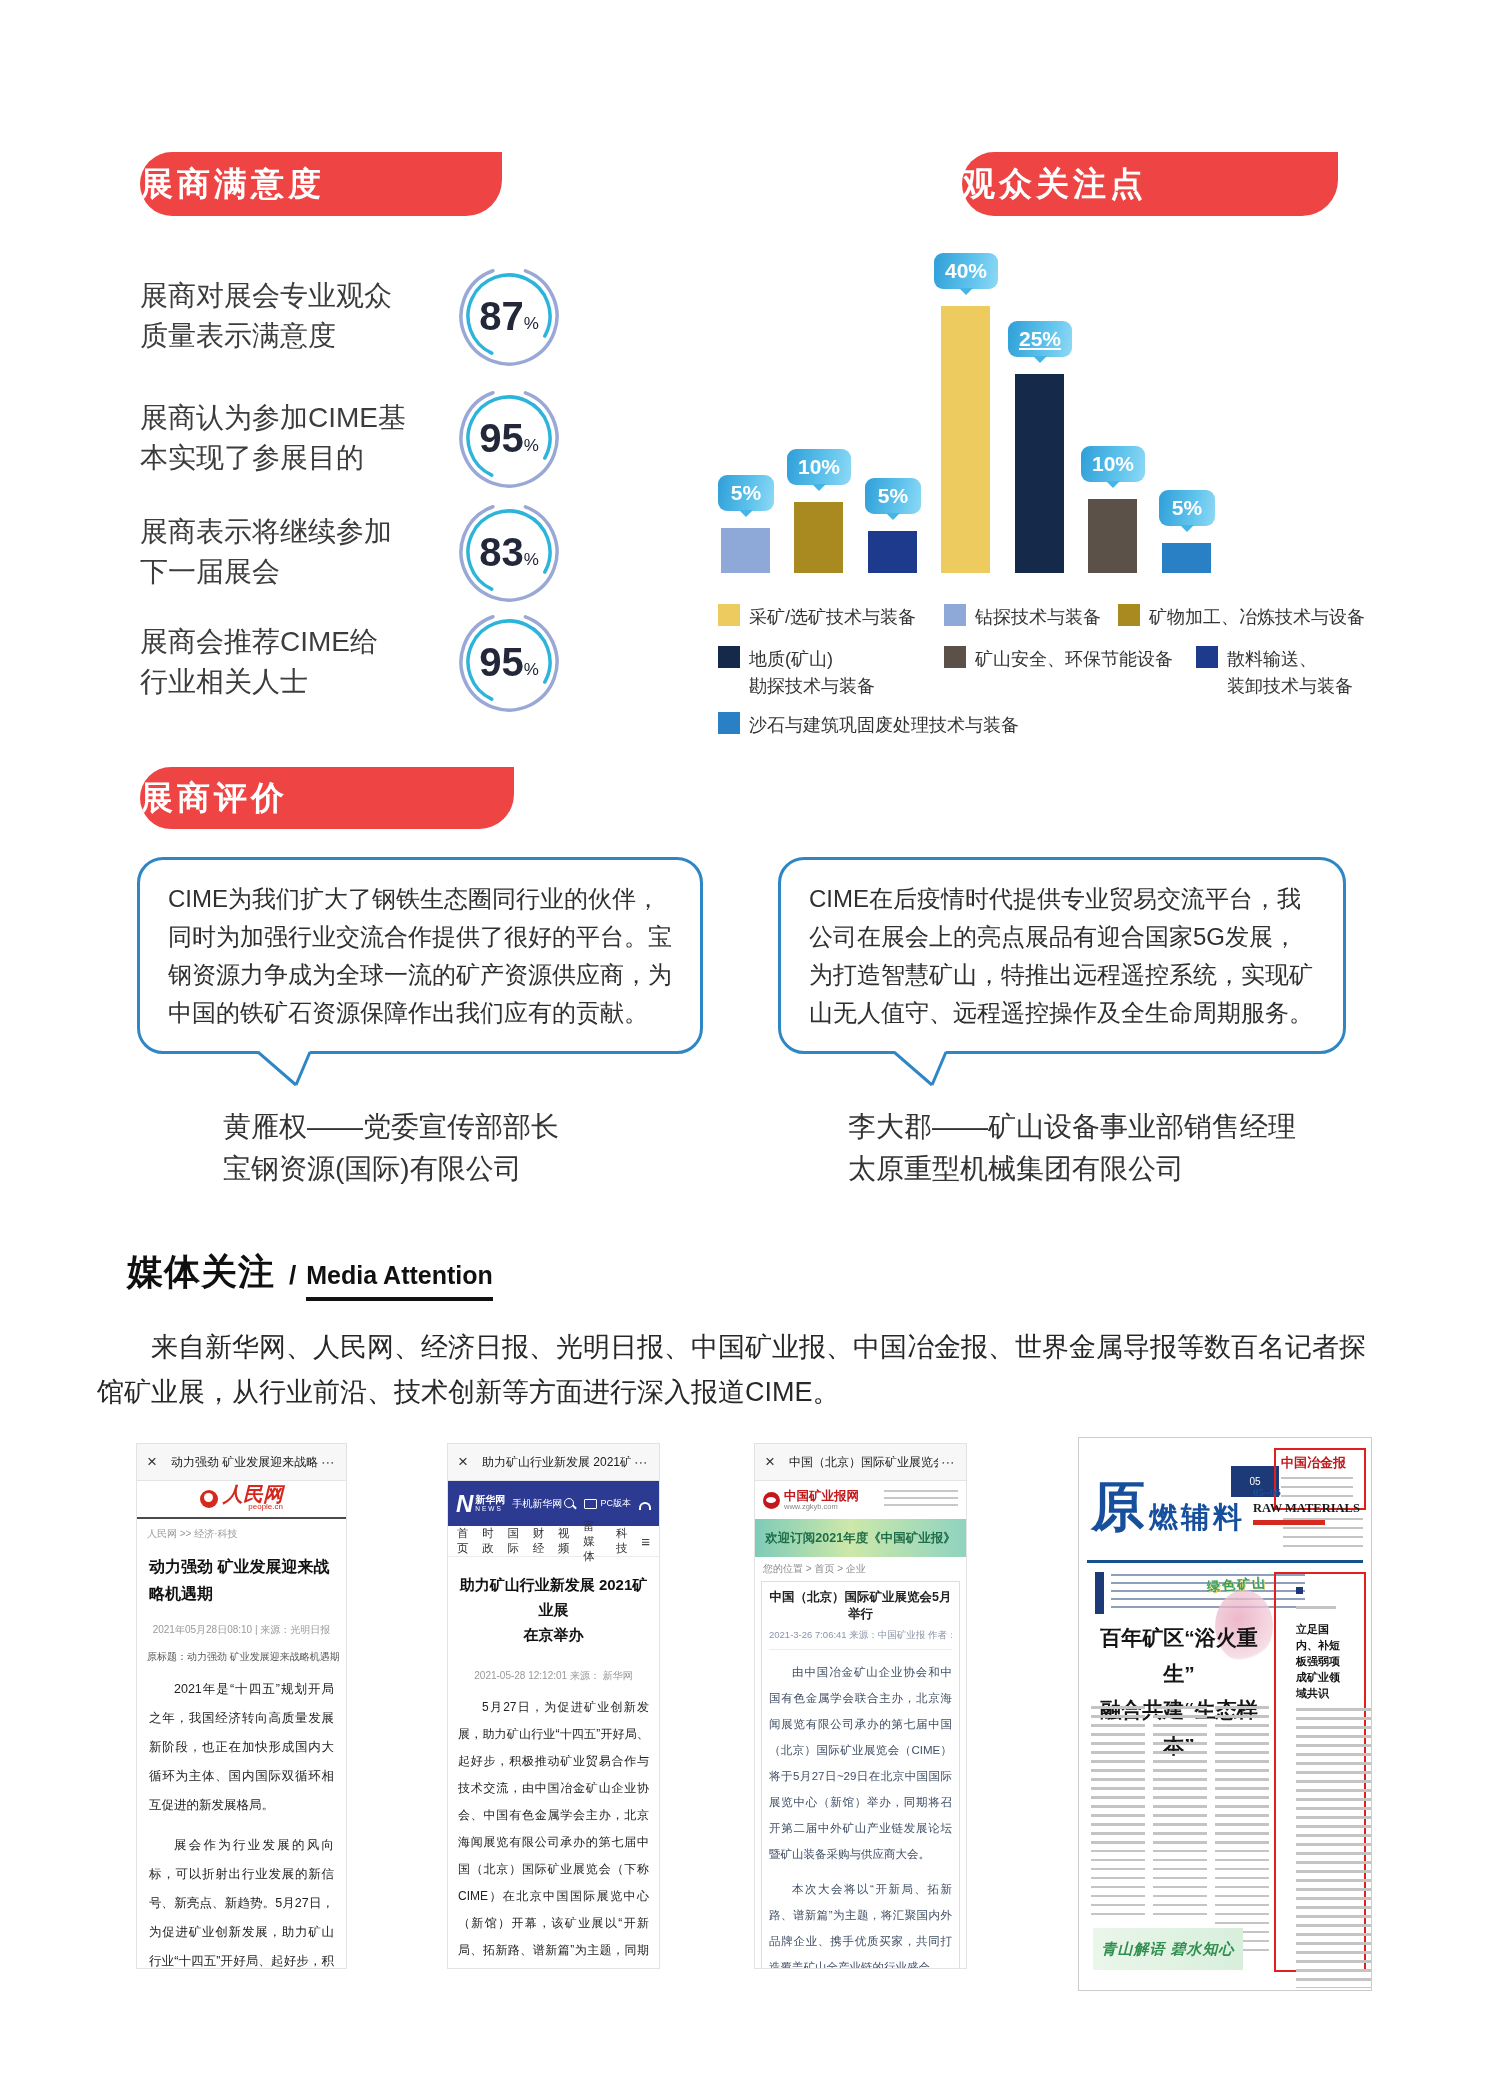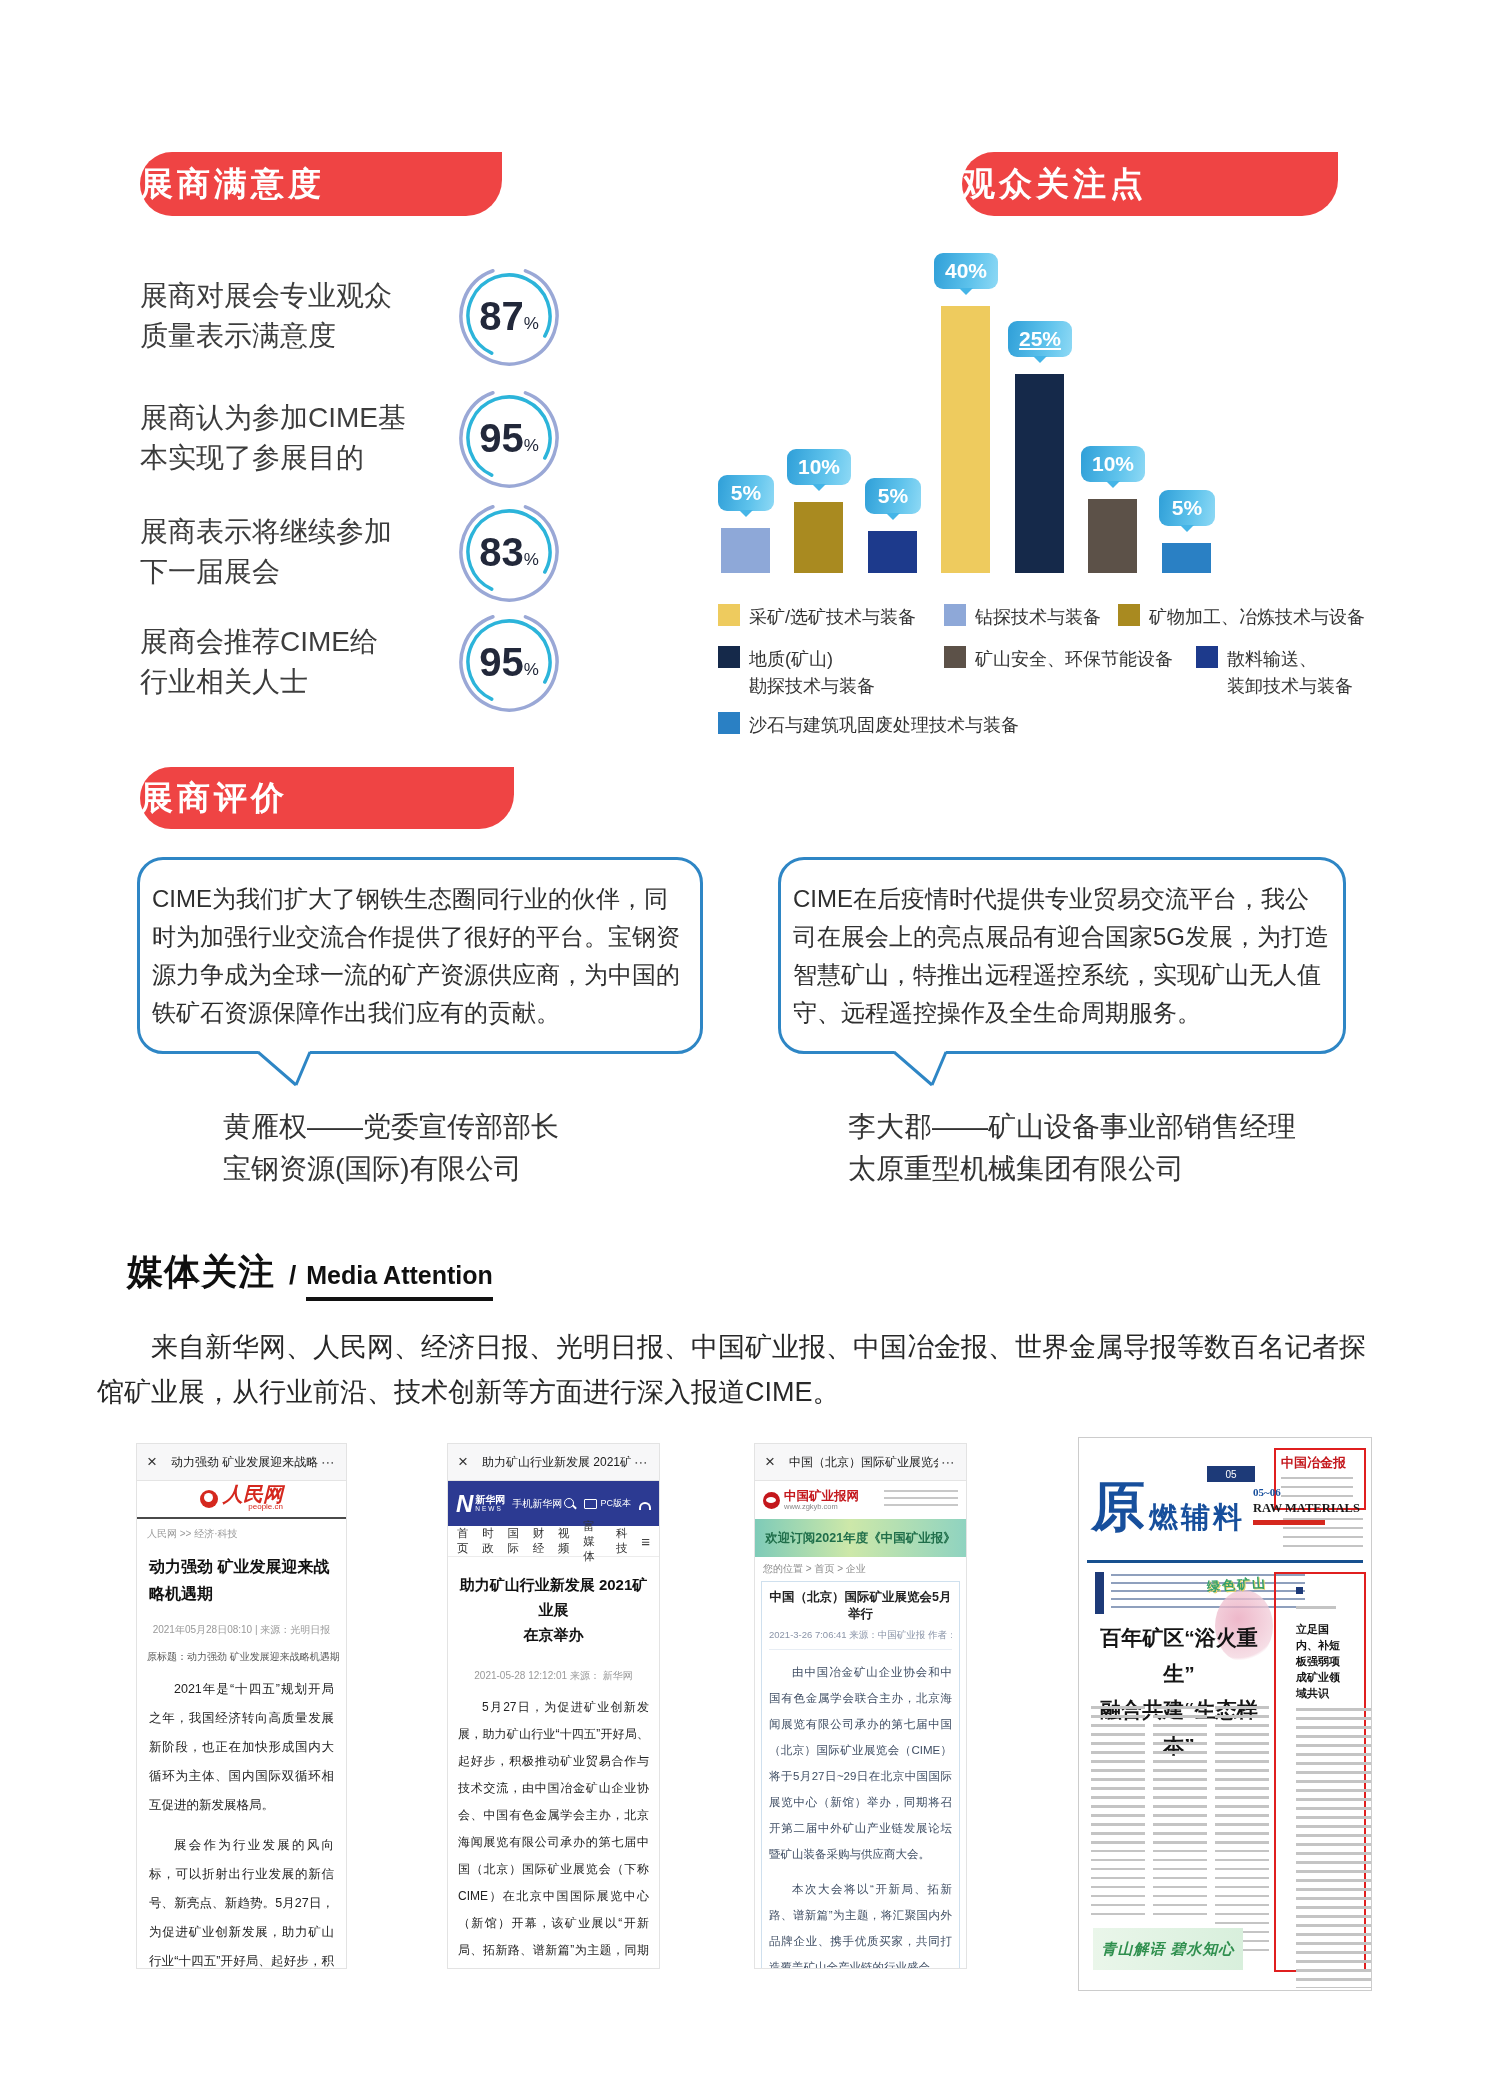--- a/index.html
+++ b/index.html
@@ -25,21 +25,21 @@
   .pct-bubble { position:absolute; height:36px; border-radius:9px; background:linear-gradient(100deg,#2f9fd8 0%,#5fc3ec 60%,#8ed9f5 100%);
                 color:#fff; font-weight:bold; font-size:21px; display:flex; align-items:center; justify-content:center; }
   .pct-bubble::after { content:""; position:absolute; top:35px; left:50%; margin-left:-7px;
                        border:7px solid transparent; border-top-color:#45b5e7; border-bottom:none; }
   .legend-item { position:absolute; display:flex; align-items:flex-start; }
   .legend-item .sw { width:22px; height:22px; margin-right:9px; flex:none; }
   .legend-item .lt { font-size:18px; line-height:27px; color:#333; white-space:nowrap; }
 
   
   .quote { position:absolute; top:857px; height:197px; border:3px solid #2e86c5; border-radius:26px;
-           padding:20px 12px; font-size:24px; line-height:38px; color:#2f2f2f; background:#fff; }
+           padding:20px 28px; font-size:24px; line-height:38px; color:#2f2f2f; background:#fff; }
   .tail { position:absolute; top:1051px; width:64px; height:40px; }
   .attri { position:absolute; top:1106px; font-size:28px; line-height:42px; color:#333; }
 
   
   #media-header { position:absolute; left:127px; top:1248px; display:flex; align-items:baseline; color:#101010; }
   #media-header .zh { font-size:36px; font-weight:bold; letter-spacing:1px; }
   #media-header .sl { font-size:26px; font-weight:bold; margin:0 10px 0 14px; }
   #media-header .en { font-size:25px; font-weight:bold; border-bottom:4px solid #111; padding-bottom:7px; }
   #media-intro { position:absolute; left:97px; top:1325px; width:1270px; font-size:27px; line-height:45px; color:#282828; text-indent:2em; }
 
@@ -95,21 +95,21 @@
   .ky-banner { height:38px; background:linear-gradient(90deg,#7ecbb8,#cde8a9 45%,#8fd3c0); display:flex; align-items:center; justify-content:center;
                color:#1f6e4a; font-weight:bold; font-size:12.5px; white-space:nowrap; overflow:hidden; }
   .crumb3 { font-size:10px; color:#8a8a8a; padding:5px 8px 3px; }
   .ky-box { margin:2px 6px; border:1px solid #cfe0ee; padding:7px 7px 0; }
   .ky-title { text-align:center; font-weight:bold; font-size:12.5px; color:#222; }
   .ky-meta { text-align:center; font-size:9.5px; color:#8a94a8; margin-top:6px; white-space:nowrap; overflow:hidden; border-bottom:1px solid #e7edf4; padding-bottom:7px; }
   .body3 { font-size:11.5px; line-height:26px; color:#3e4d63; text-align:justify; text-indent:2em; margin-top:9px; }
 
   
   #card4 { box-shadow:0 0 0 1px #cccccc; }
-  .np-pageno { position:absolute; left:128px; top:28px; width:48px; height:16px; background:#1d3a78; color:#fff; font-size:10px;
+  .np-pageno { position:absolute; left:152px; top:28px; width:48px; height:31px; background:#1d3a78; color:#fff; font-size:10px;
                display:flex; align-items:center; justify-content:center; }
   .np-redbox { position:absolute; right:5px; top:10px; width:92px; height:62px; border:2.5px solid #e01f1f; padding:4px 5px; }
   .np-paper { color:#c4171c; font-weight:bold; font-size:13px; font-family:"Liberation Serif","DejaVu Serif",serif; white-space:nowrap; }
   .np-masthead { position:absolute; left:12px; top:42px; display:flex; align-items:flex-start; }
   .np-yuan { font-family:"Liberation Serif","DejaVu Serif",serif; font-size:54px; font-weight:bold; color:#174f9c; line-height:54px; }
   .np-rest { font-size:29px; font-weight:bold; color:#174f9c; letter-spacing:3px; margin:18px 0 0 4px; }
   .np-side { margin:6px 0 0 8px; }
   .np-ed { font-family:"Liberation Serif","DejaVu Serif",serif; font-size:11px; font-weight:bold; color:#174f9c; }
   .np-en { font-family:"Liberation Serif","DejaVu Serif",serif; font-size:12.5px; font-weight:bold; color:#1a1a1a; margin-top:3px; white-space:nowrap; }
   .np-red { width:72px; height:5px; background:#d5281e; margin-top:4px; }

